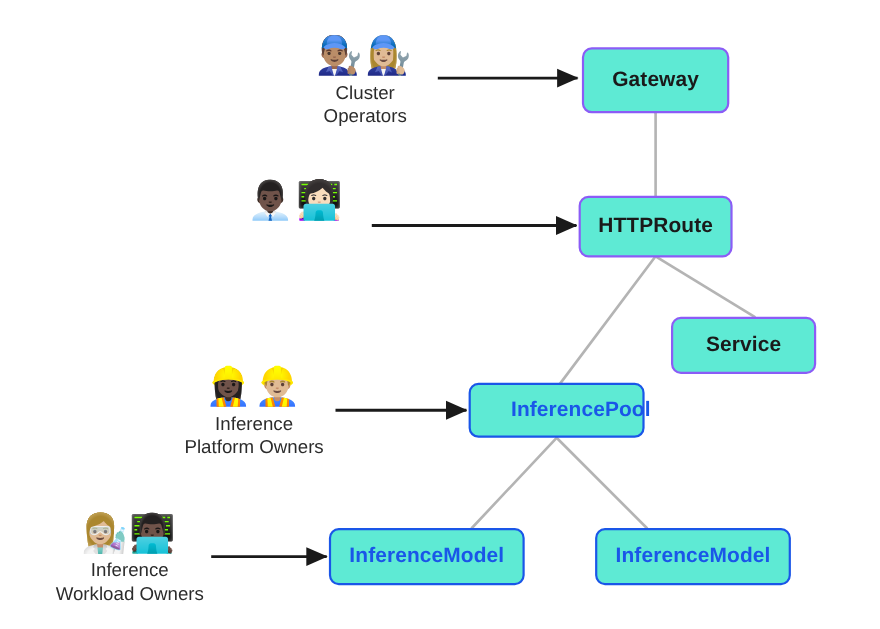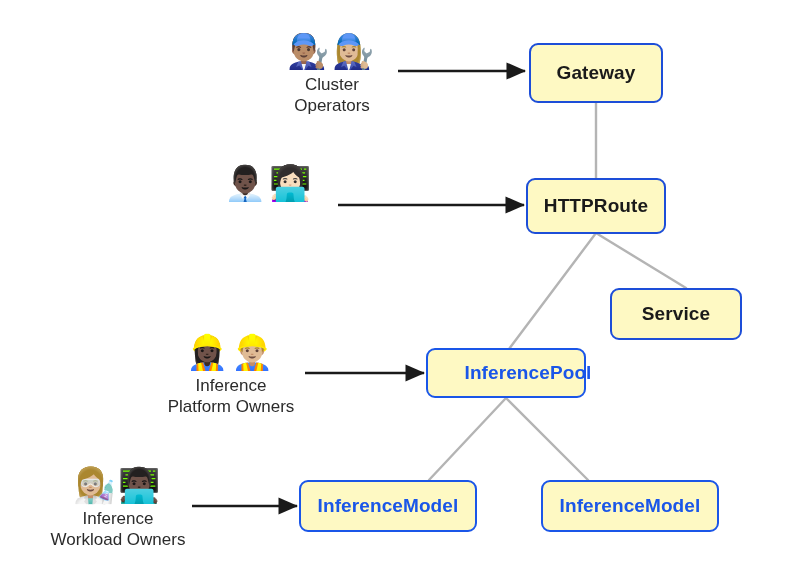--- a/index.html
+++ b/index.html
@@ -25,22 +25,22 @@
     top: 0;
     width: 800px;
     height: 572px;
     pointer-events: none;
   }
 
   
   .node {
     position: absolute;
     box-sizing: border-box;
-    background: #fef9c3;
-    border: 2px solid #1d4ed8;
+    background: #5eead4;
+    border: 2px solid #8b5cf6;
     border-radius: 9px;
     display: flex;
     align-items: center;
     justify-content: center;
     font-weight: bold;
     font-size: 19px;
     color: #1a1a1a;
     letter-spacing: 0.1px;
     white-space: nowrap;
     z-index: 3;

